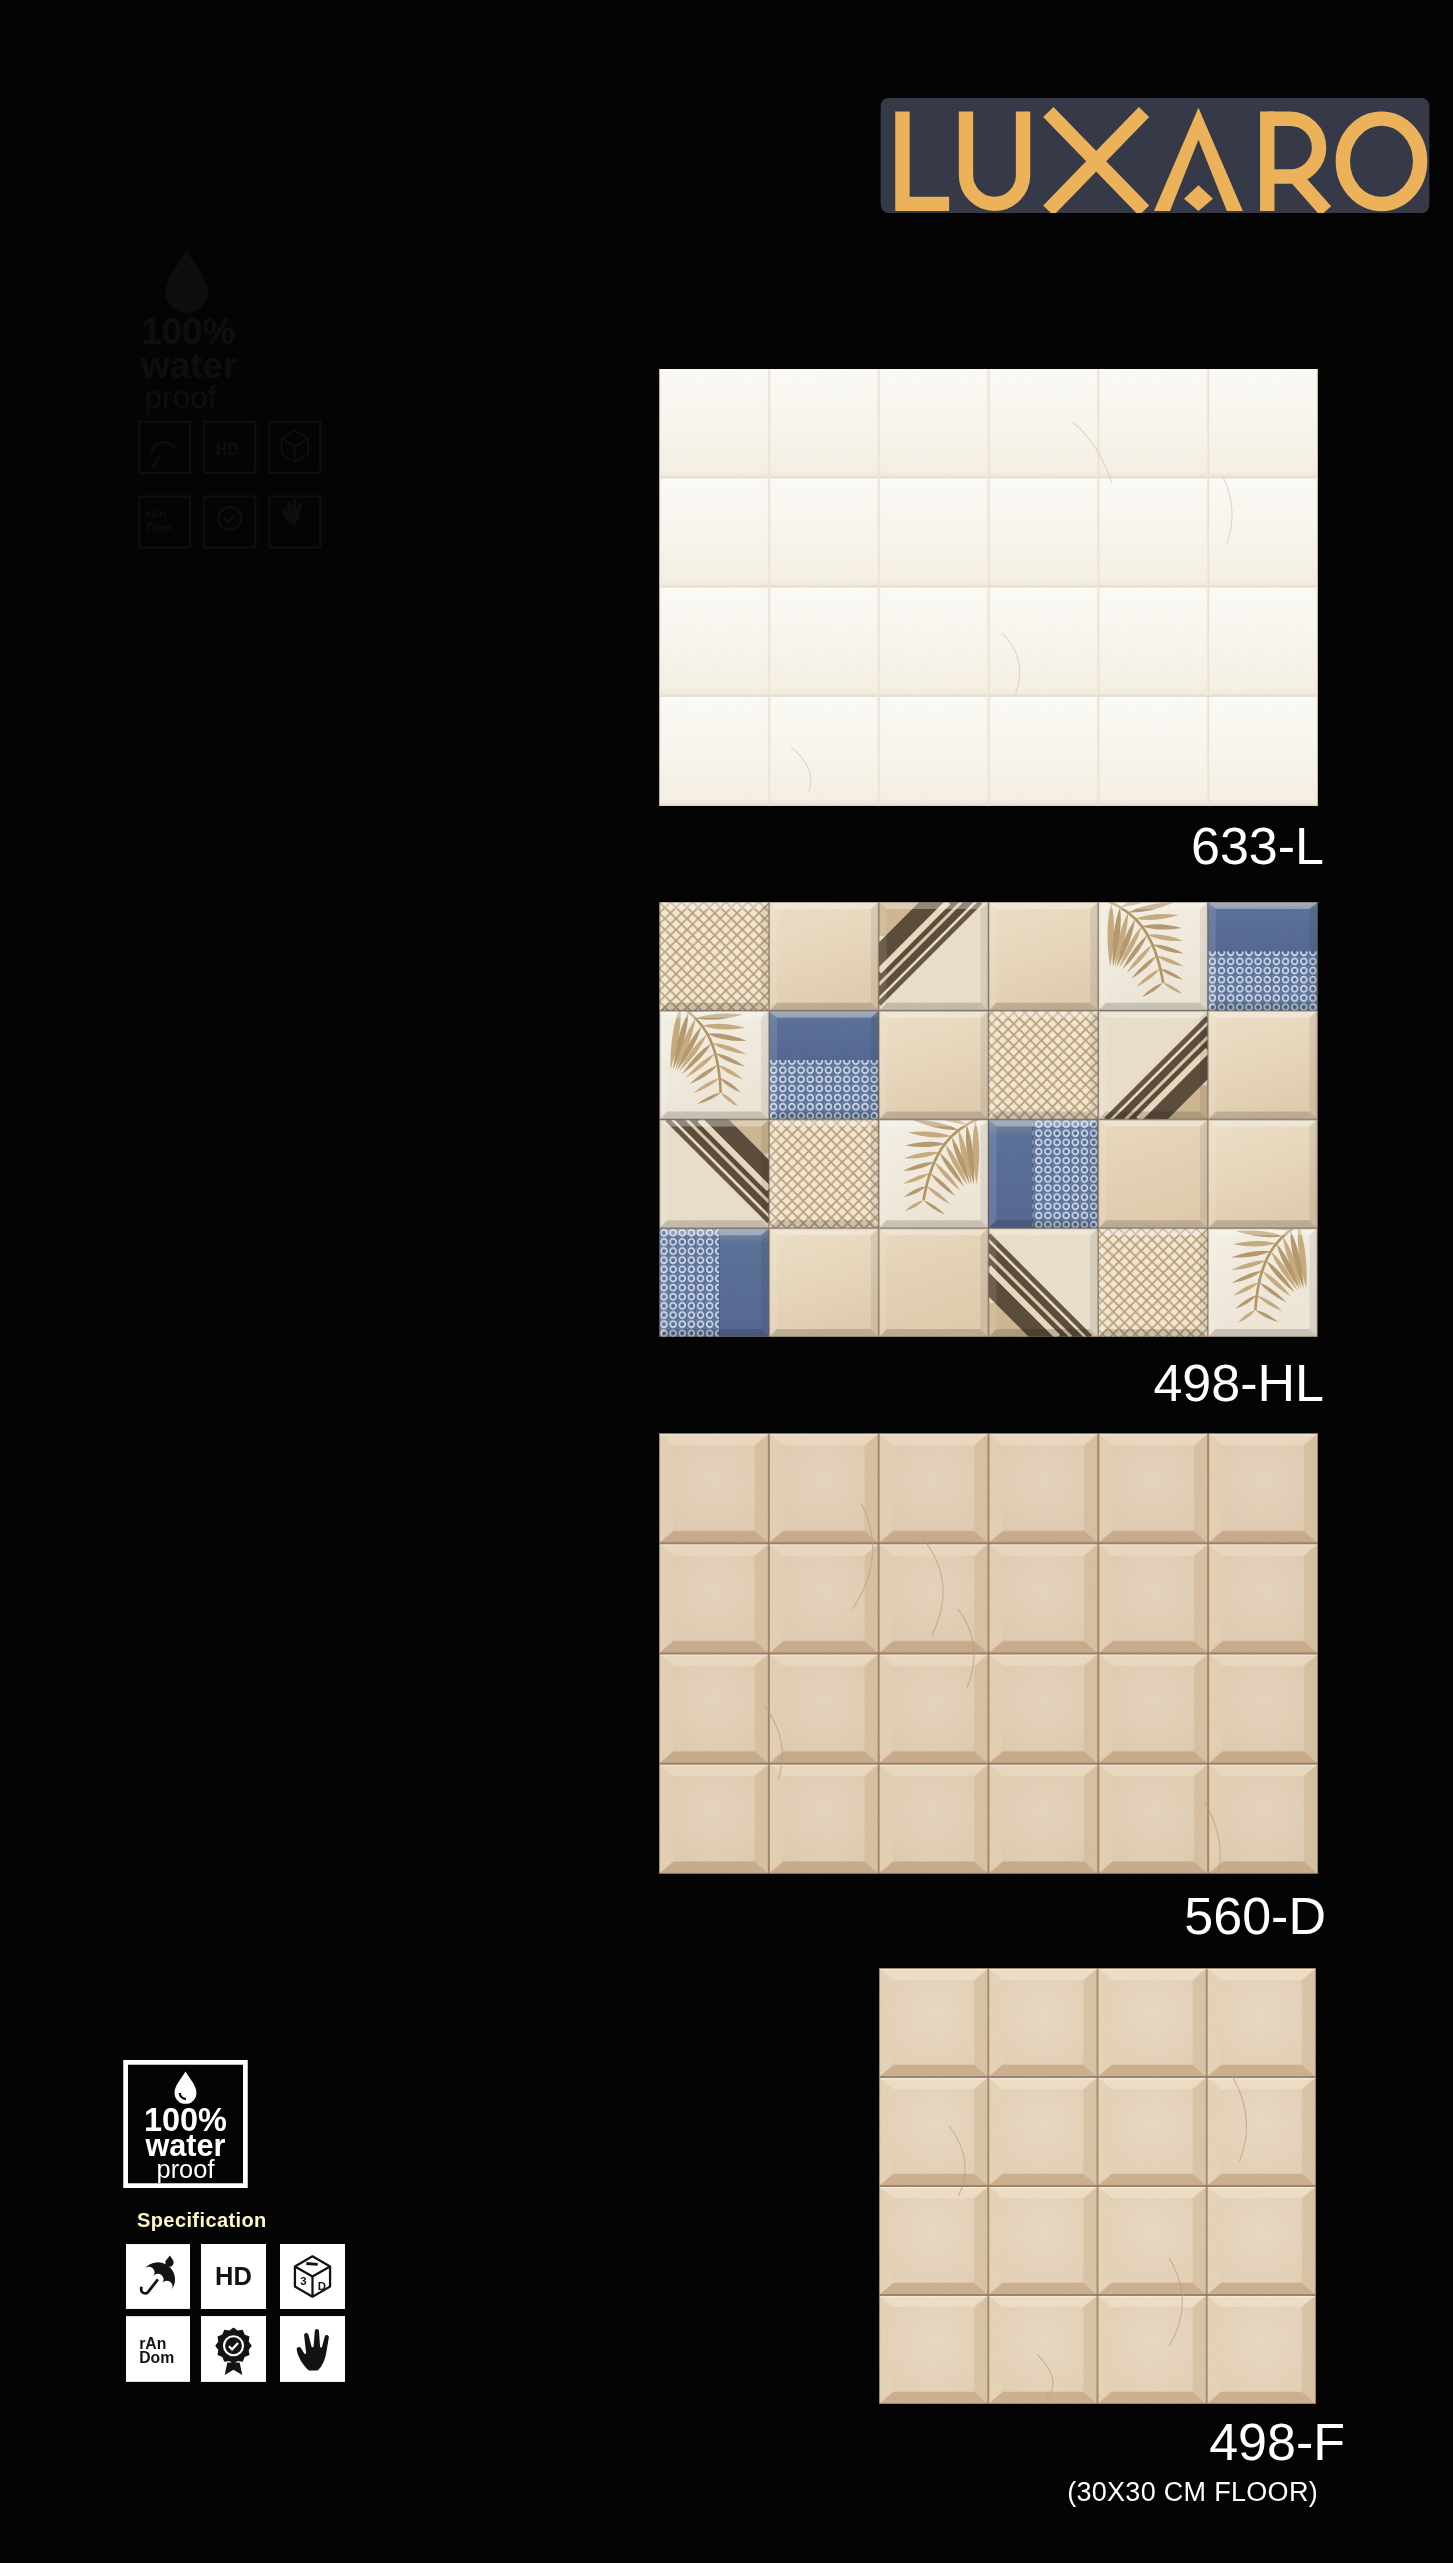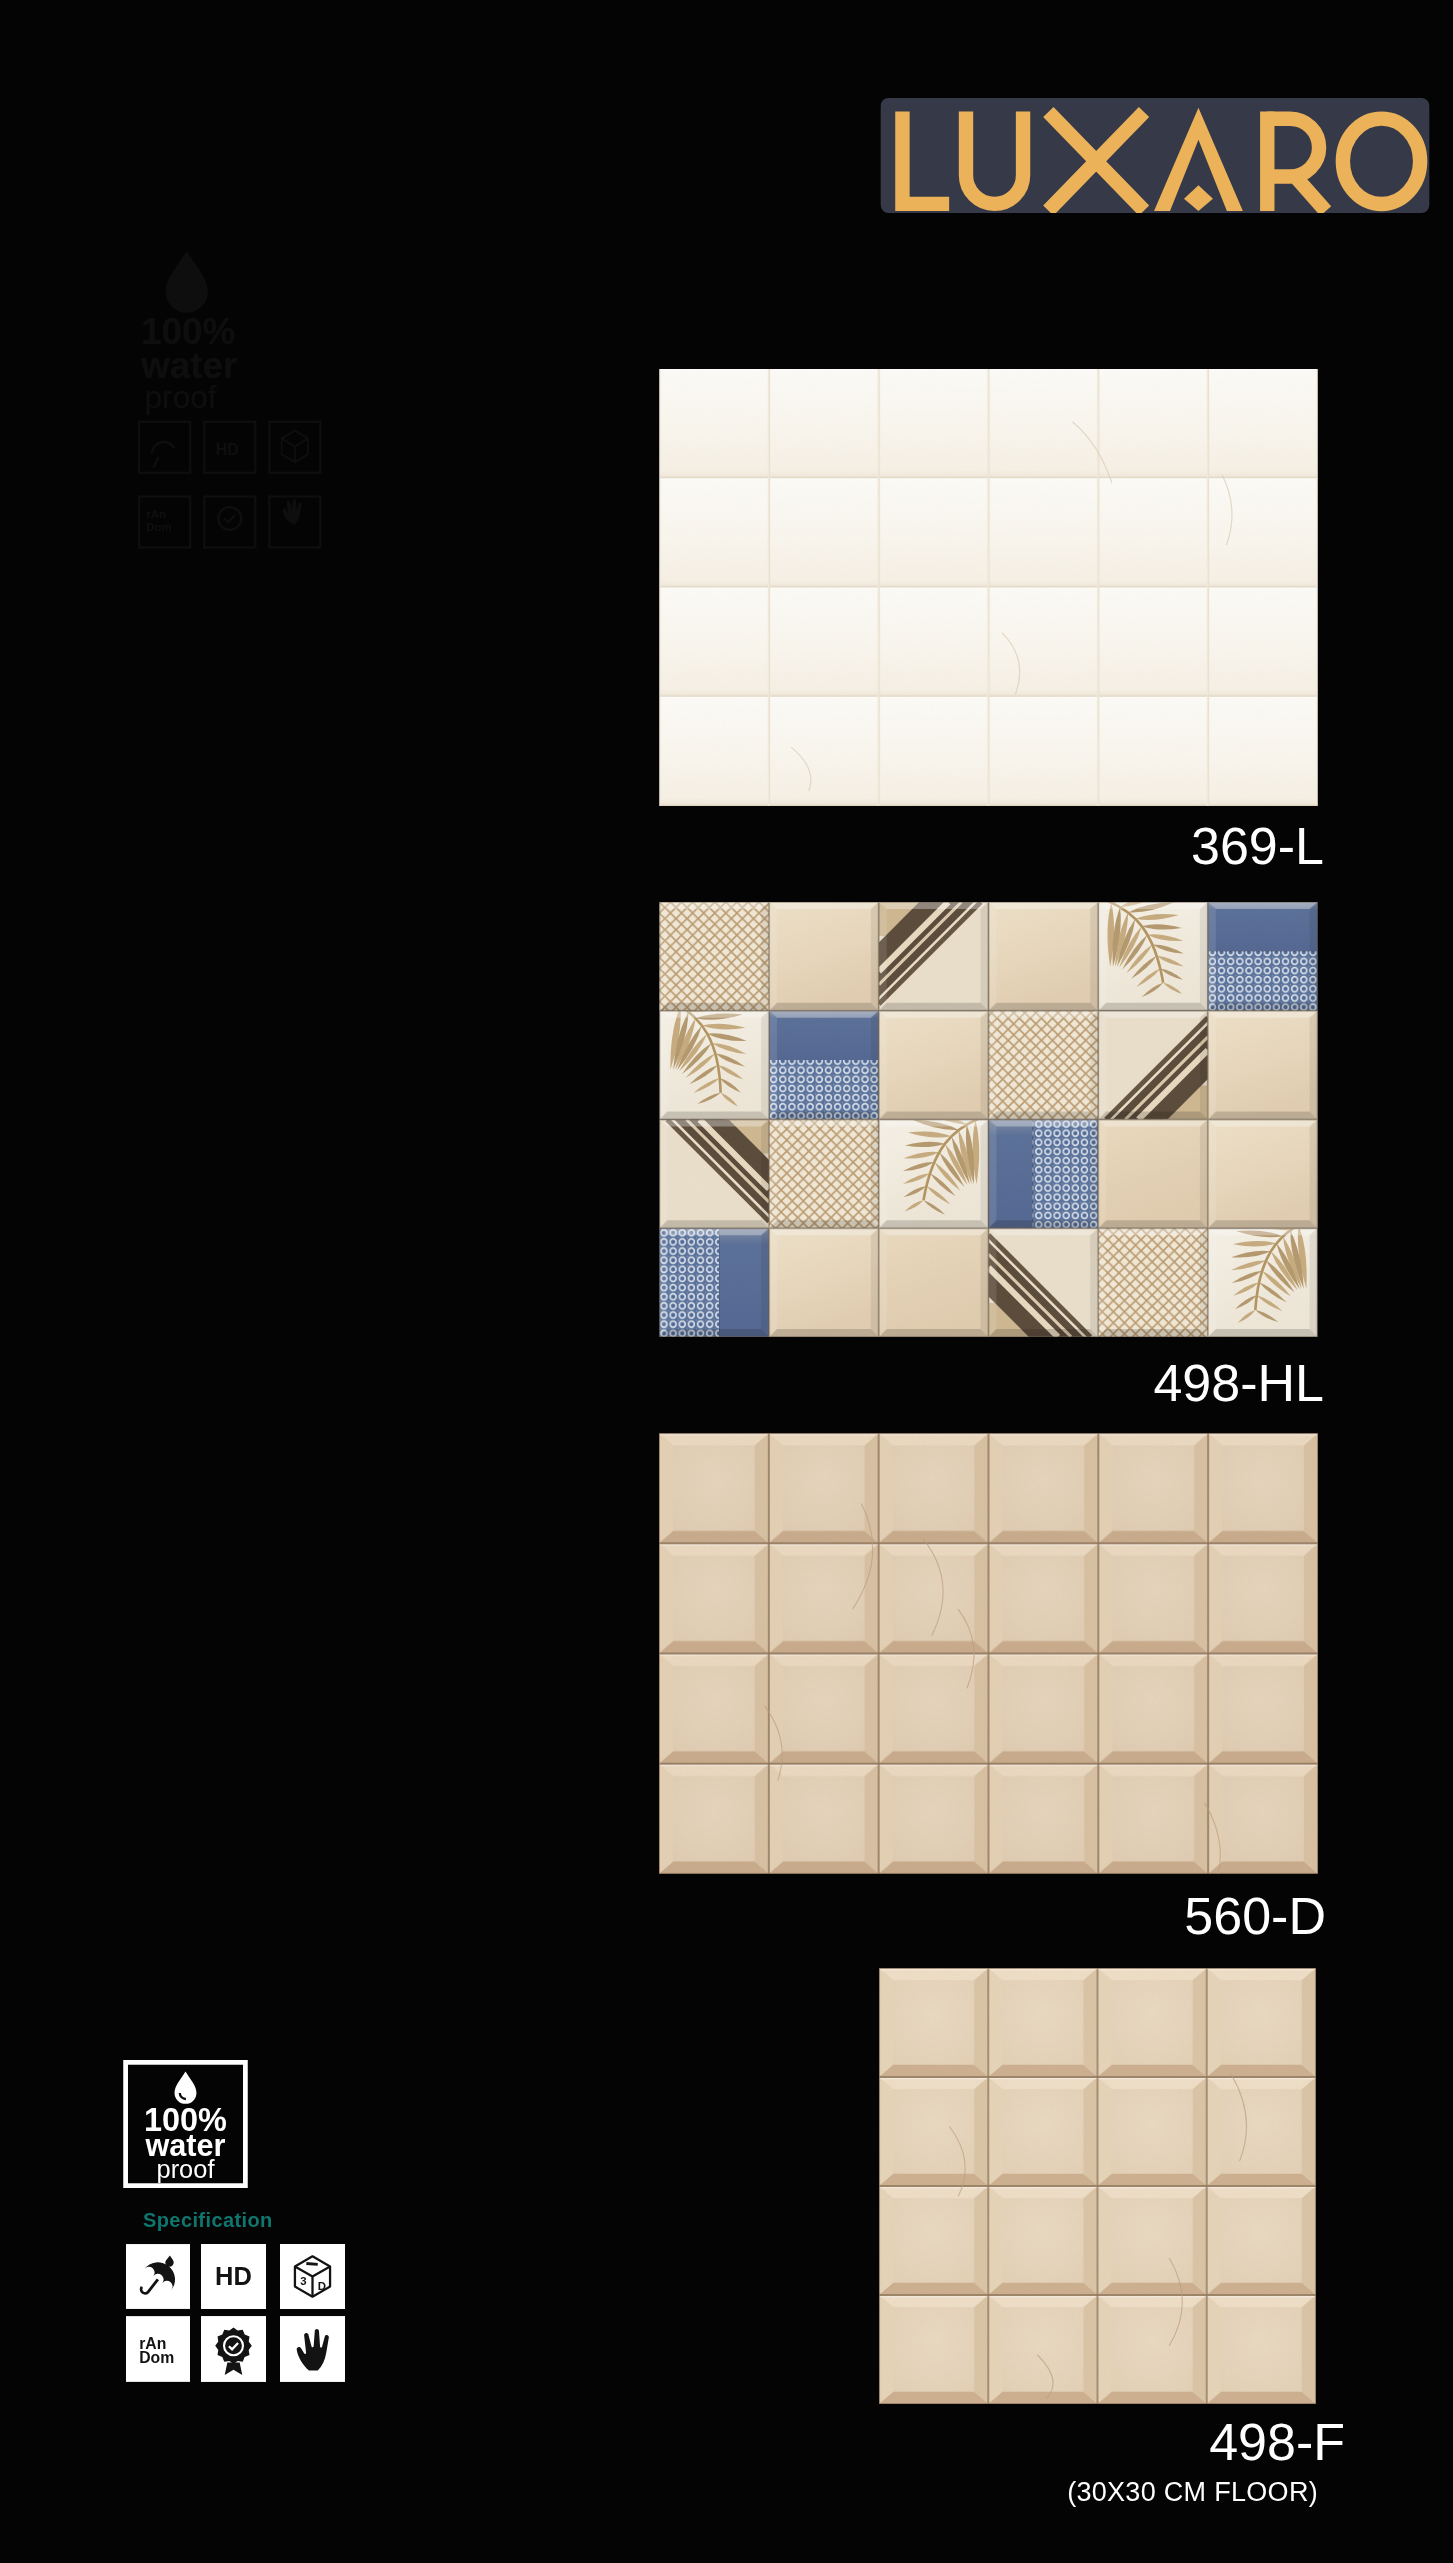--- a/index.html
+++ b/index.html
@@ -84,21 +84,21 @@
 <path d="M640,120 Q660,160 645,200"></path>
 <path d="M150,430 Q180,455 170,480"></path>
 </g>
 <filter id="nzl" x="0" y="0" width="100%" height="100%">
 <feTurbulence type="fractalNoise" baseFrequency="0.55" numOctaves="2" seed="5" stitchTiles="stitch"></feTurbulence>
 <feColorMatrix type="matrix" values="0 0 0 0 0.5 0 0 0 0 0.45 0 0 0 0 0.38 0.5 0.5 0.5 0 0"></feColorMatrix>
 </filter>
 <rect width="749" height="497" filter="url(#nzl)" opacity="0.05"></rect>
 </svg>
 
-<div class="lbl" style="right:129px;top:820px">369-L</div>
+<div class="lbl" style="right:129px;top:820px">633-L</div>
 
 <div class="lbl" style="right:129px;top:1357px">498-HL</div>
 
 <div class="lbl" style="right:127px;top:1890px">560-D</div>
 
 <div class="lbl" style="right:108px;top:2416px">498-F</div>
 
 <div class="lbl" style="right:135px;top:2479px;font-size:27px;letter-spacing:0.3px">(30X30 CM FLOOR)</div>
 
 <svg class="abs" style="left:659px;top:902px" width="659" height="435" viewBox="0 0 749 495">
@@ -337,21 +337,21 @@
 
 <svg class="abs" style="left:123px;top:2060px" width="125" height="128" viewBox="0 0 142 146">
 <rect x="2.7" y="2.7" width="136.6" height="140.6" fill="none" stroke="#ffffff" stroke-width="5.4"></rect>
 <path d="M71,13 C77.5,23 83.5,30 83.5,37.5 a12.5,12.5 0 1 1 -25,0 C58.5,30 64.5,23 71,13 Z" fill="#ffffff"></path>
 <path d="M64.5,37.5 a7,7 0 0 0 7,7" fill="none" stroke="#0a0a0a" stroke-width="2.6"></path>
 <text x="71" y="81" font-size="37" font-weight="bold" fill="#ffffff" text-anchor="middle" font-family="Liberation Sans">100%</text>
 <text x="71" y="110" font-size="35" font-weight="bold" fill="#ffffff" text-anchor="middle" font-family="Liberation Sans">water</text>
 <text x="71" y="135" font-size="29" fill="#ffffff" text-anchor="middle" font-family="Liberation Sans">proof</text>
 </svg>
 
-<div class="abs" style="left:143px;top:2209px;color:#0f766e;font-size:20px;font-weight:bold;letter-spacing:0.4px">Specification</div>
+<div class="abs" style="left:137px;top:2209px;color:#fef9c3;font-size:20px;font-weight:bold;letter-spacing:0.4px">Specification</div>
 
 <svg class="abs" style="left:126px;top:2244px" width="64" height="65" viewBox="0 0 73 74">
 <rect width="73" height="74" fill="#ffffff"></rect>
 <g transform="rotate(38 36 40)">
 <path d="M17,40 a19.5,19.5 0 0 1 39,0 a6.5,6.5 0 0 0 -13,0 a6.5,6.5 0 0 0 -13,0 a6.5,6.5 0 0 0 -13,0 Z" fill="#131313"></path>
 <path d="M36.5,40 V58 a4.5,4.5 0 0 1 -9,0" fill="none" stroke="#131313" stroke-width="3.2"></path>
 </g>
 <path d="M50,13 c2.6,3.6 4.4,5.6 4.4,8 a4.8,4.8 0 1 1 -9.6,0 c0,-2.4 2.6,-4.4 5.2,-8 Z" fill="#131313"></path>
 </svg>
 

